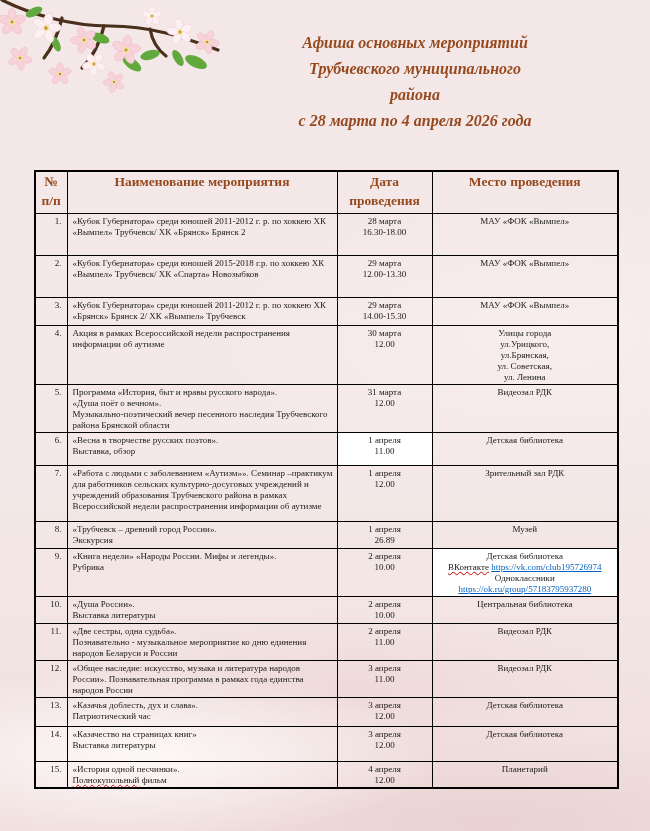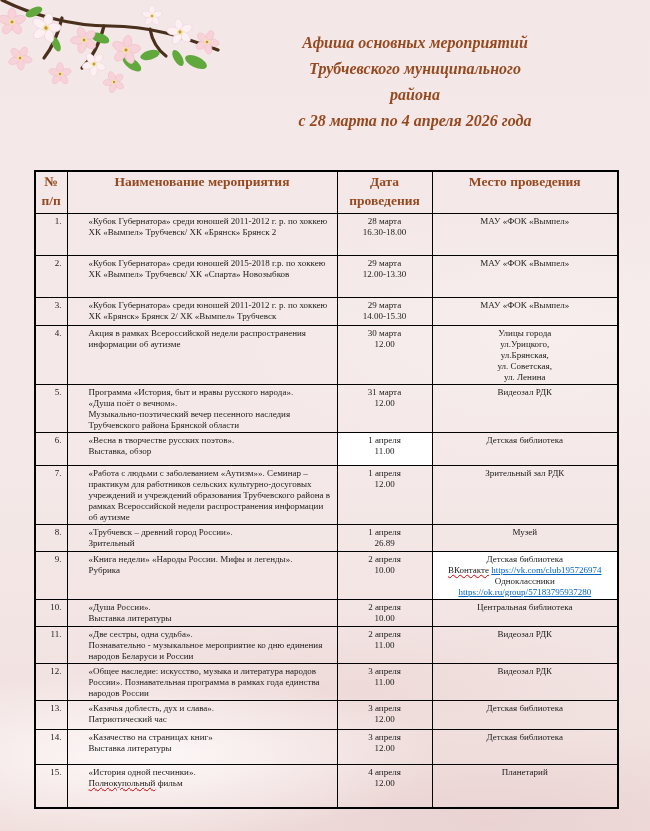--- a/index.html
+++ b/index.html
@@ -26,21 +26,21 @@
   }
   .sched th,.sched td{border:1px solid #000; vertical-align:top; overflow:hidden;}
   .sched th{
     font-size:13.5px; line-height:1.4; font-weight:bold;
     color:var(--accent,#96491f); text-align:center;
     white-space:pre-line; padding:1px 0 2px;
   }
   .sched thead tr{height:40px;}
   .sched td{font-size:9px; line-height:11px; color:#1a1a1a; padding:2px 2px 1px;}
   td.c-num{text-align:right; padding-right:5px;}
-  td.c-name{text-align:left; padding-left:21px; padding-right:4px;}
+  td.c-name{text-align:left; padding-left:5px; padding-right:4px;}
   td.c-date,td.c-venue{text-align:center;}
   td.hl{background:#ffffff;}
   .sq{text-decoration-line:underline; text-decoration-style:wavy; text-decoration-color:var(--squiggle,#d40000); text-decoration-thickness:1px; text-underline-offset:1px;}
   a.lnk{color:var(--link,#0563c1); text-decoration:underline; word-break:break-all;}
 </style>
 </head>
 <body>
 
 <svg class="blossoms" width="225" height="120" viewBox="0 0 225 120" aria-hidden="true">
   <defs>
@@ -214,21 +214,21 @@
           <div><span>12.00</span></div>
         </td>
         <td class="c-venue">
           <div><span>Зрительный зал РДК</span></div>
         </td>
       </tr>
       <tr style="height: 27px;">
         <td class="c-num">8.</td>
         <td class="c-name">
           <div><span>«Трубчевск – древний город России».</span></div>
-          <div><span>Зрительный</span></div>
+          <div><span>Экскурсия</span></div>
         </td>
         <td class="c-date">
           <div><span>1 апреля</span></div>
           <div><span>26.89</span></div>
         </td>
         <td class="c-venue">
           <div><span>Музей</span></div>
         </td>
       </tr>
       <tr style="height: 44px;">
@@ -310,21 +310,21 @@
           <div><span>Выставка литературы</span></div>
         </td>
         <td class="c-date">
           <div><span>3 апреля</span></div>
           <div><span>12.00</span></div>
         </td>
         <td class="c-venue">
           <div><span>Детская библиотека</span></div>
         </td>
       </tr>
-      <tr style="height: 44px; margin-left: 36px;">
+      <tr style="height: 27px; margin-left: 36px;">
         <td class="c-num">15.</td>
         <td class="c-name">
           <div><span>«История одной песчинки».</span></div>
           <div><span class="sq">Полнокупольный</span><span> фильм</span></div>
         </td>
         <td class="c-date">
           <div><span>4 апреля</span></div>
           <div><span>12.00</span></div>
         </td>
         <td class="c-venue">

